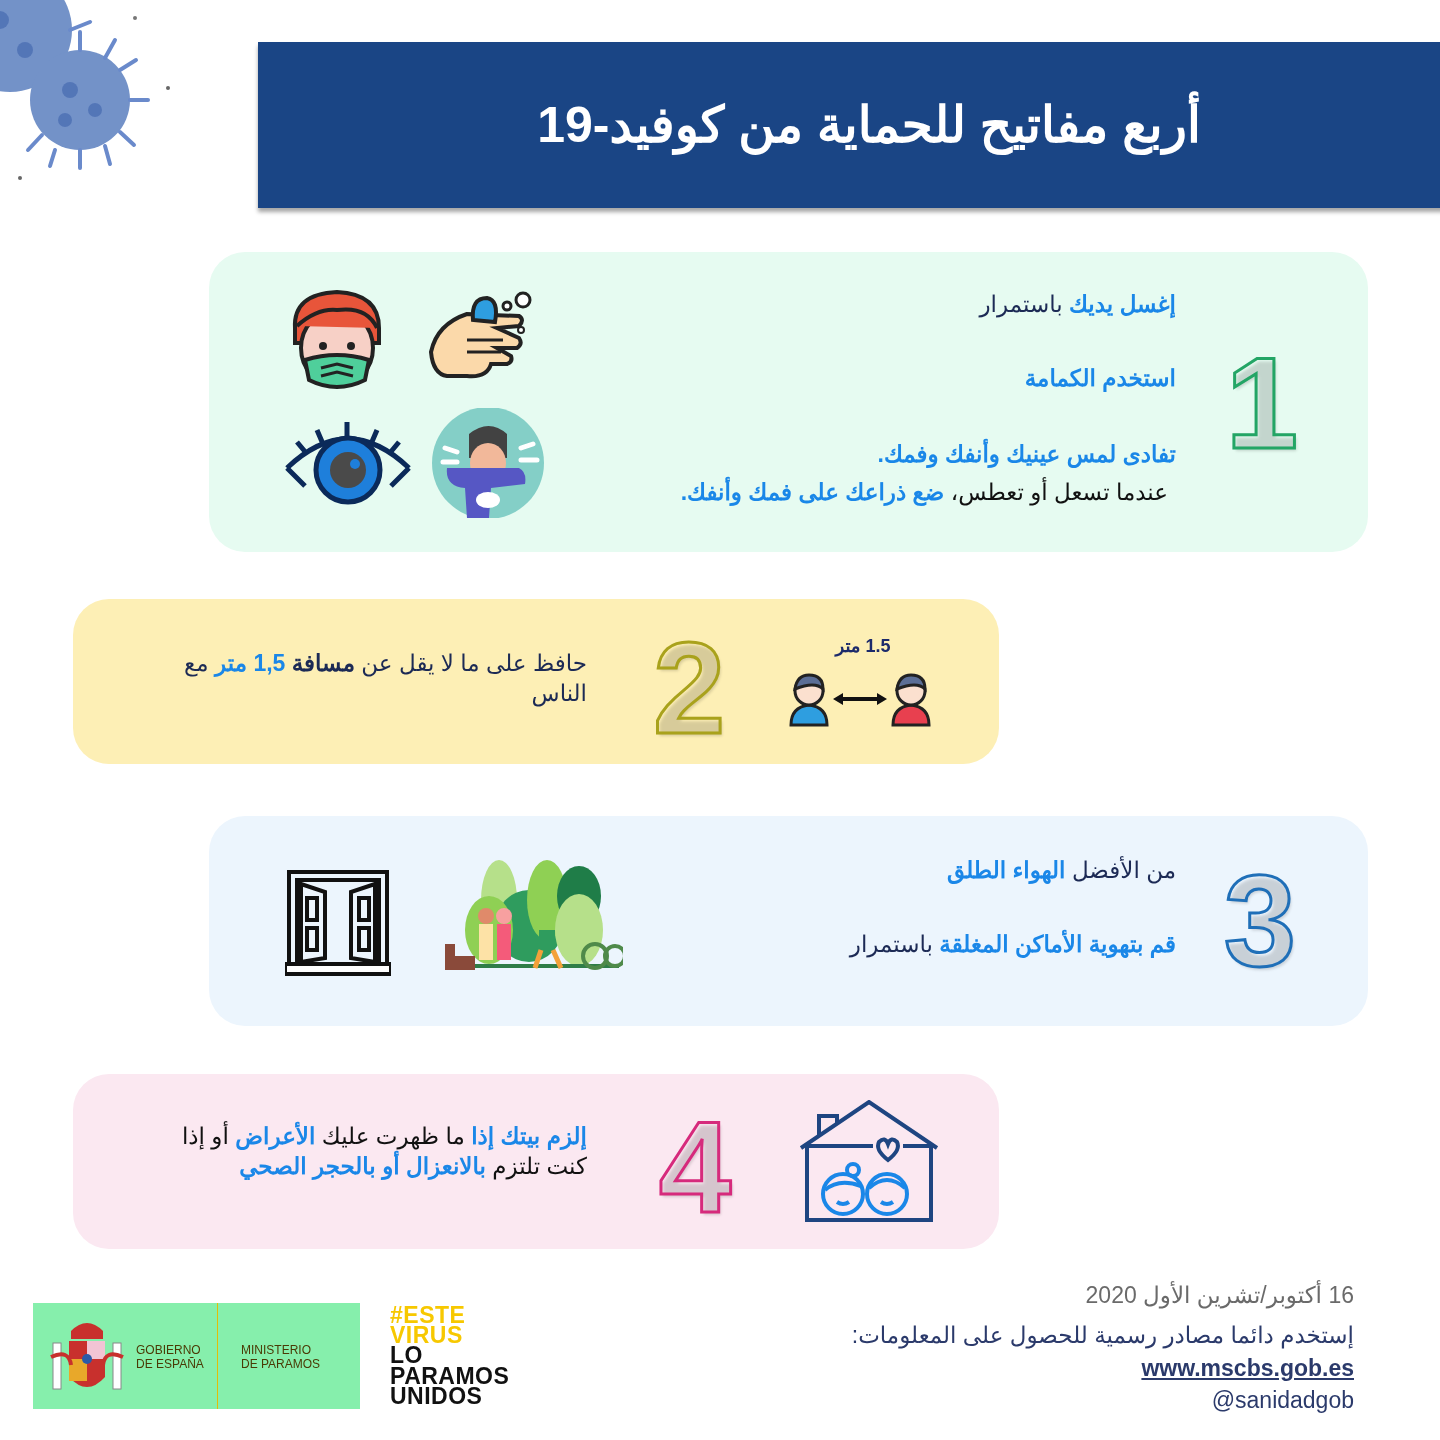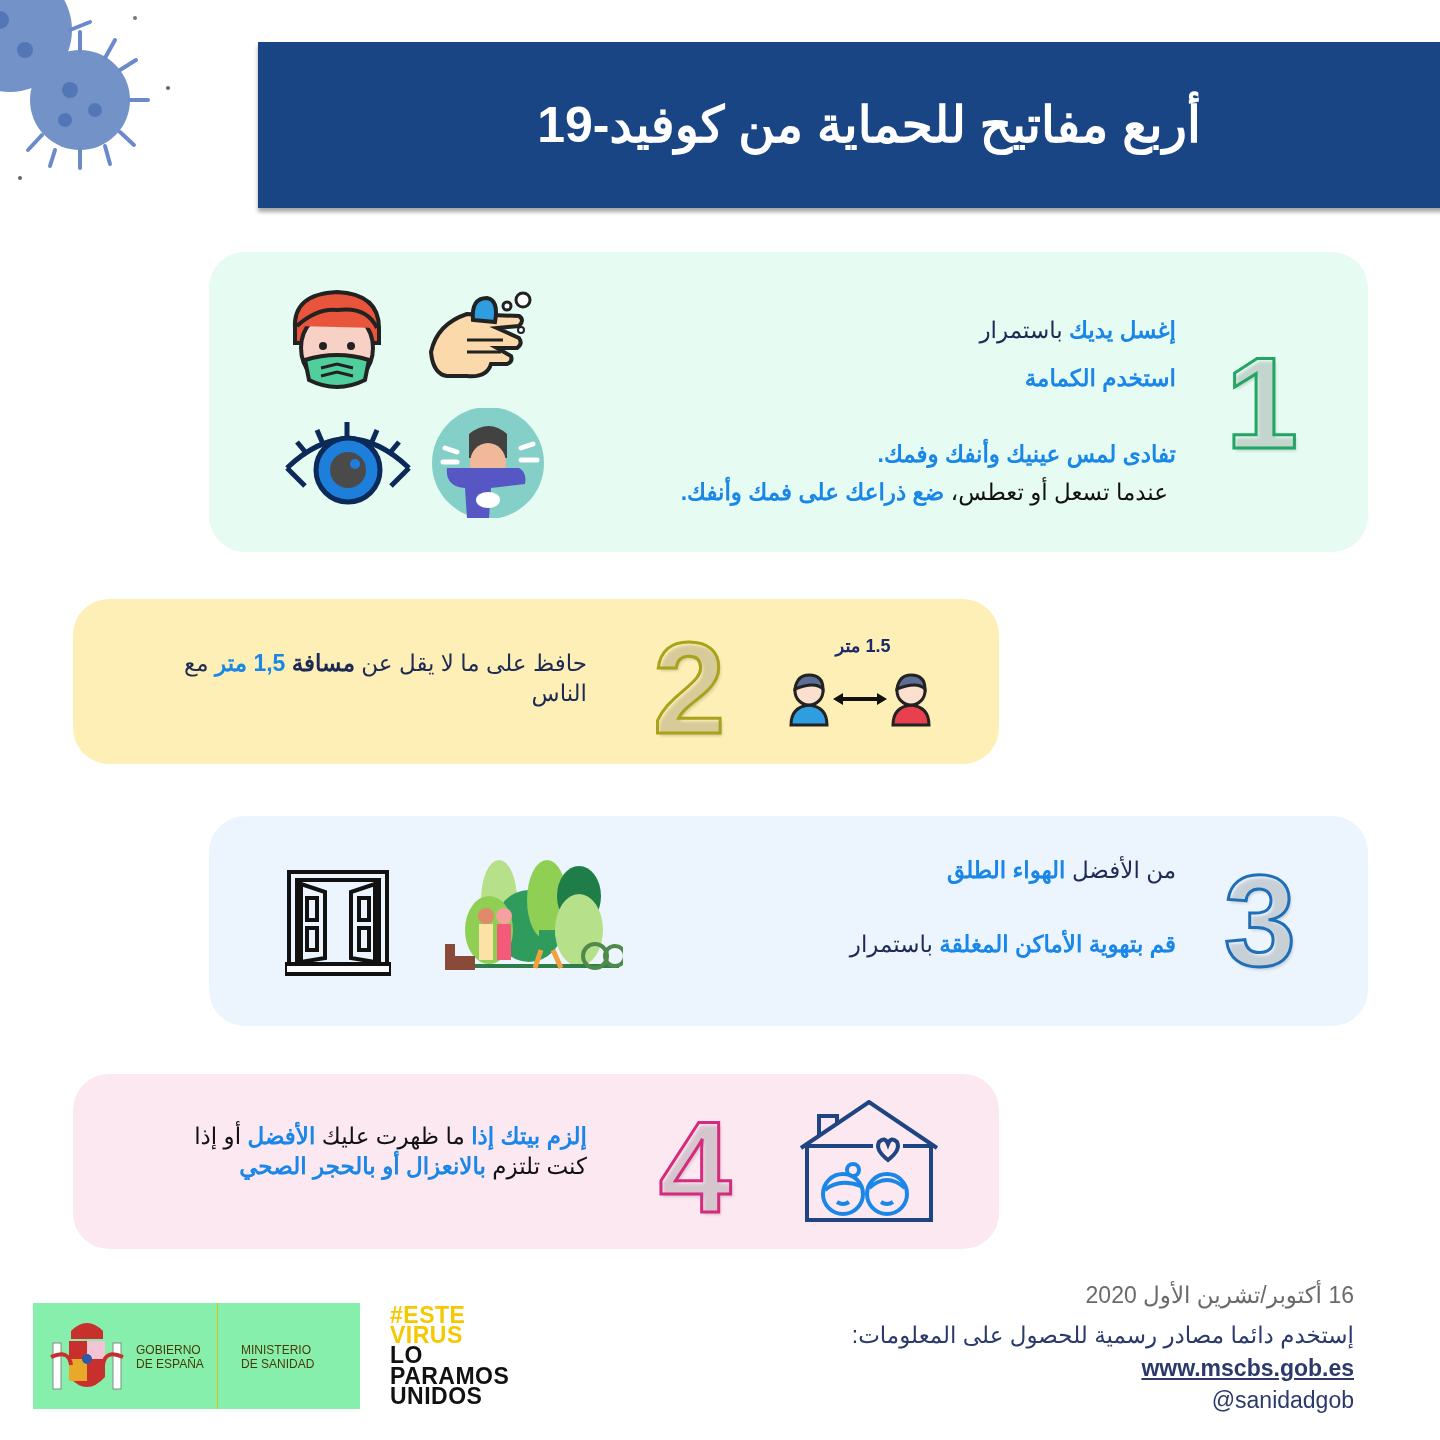--- a/index.html
+++ b/index.html
@@ -109,21 +109,21 @@
     <svg width="118" height="110" viewBox="0 0 118 110">
       <circle cx="59" cy="55" r="56" fill="#84cfc7"></circle>
       <path d="M40 26 Q60 10 78 26 L78 50 L40 50 Z" fill="#424242"></path>
       <ellipse cx="59" cy="55" rx="18" ry="20" fill="#f2b89a"></ellipse>
       <path d="M18 60 L90 60 Q98 64 96 76 L62 80 L60 110 L38 110 L36 80 Q16 78 18 60 Z" fill="#5657c4"></path>
       <ellipse cx="59" cy="92" rx="12" ry="8" fill="#fff"></ellipse>
       <path d="M16 40 L28 44 M14 54 L28 54 M92 40 L104 36 M92 52 L108 52" stroke="#fff" stroke-width="5" stroke-linecap="round"></path>
     </svg>
   </div>
 
-  <div class="abs txt" style="right:192px;top:38px;width:600px;margin-top:26px;">
+  <div class="abs txt" style="right:192px;top:38px;width:600px;">
     <span class="blue">إغسل يديك</span><span class="dark"> باستمرار</span>
   </div>
   <div class="abs txt" style="right:192px;top:112px;width:600px;">
     <span class="blue">استخدم الكمامة</span>
   </div>
   <div class="abs txt" style="right:192px;top:188px;width:620px;">
     <span class="blue">تفادى لمس عينيك وأنفك وفمك.</span>
   </div>
   <div class="abs txt" style="right:200px;top:226px;width:620px;">
     <span class="black">عندما تسعل أو تعطس، </span><span class="blue">ضع ذراعك على فمك وأنفك.</span>
@@ -195,21 +195,21 @@
     <span class="dark">من الأفضل </span><span class="blue">الهواء الطلق</span>
   </div>
   <div class="abs txt" style="right:192px;top:114px;width:600px;">
     <span class="blue">قم بتهوية الأماكن المغلقة</span><span class="dark"> باستمرار</span>
   </div>
   <div class="abs bignum n3" style="right:72px;top:40px;">3</div>
 </div>
 
 <div class="abs card c4">
   <div class="abs txt" style="right:412px;top:48px;width:480px;">
-    <span class="blue">إلزم بيتك إذا</span><span class="black"> ما ظهرت عليك </span><span class="blue">الأفضل</span><span class="black"> أو إذا</span>
+    <span class="blue">إلزم بيتك إذا</span><span class="black"> ما ظهرت عليك </span><span class="blue">الأعراض</span><span class="black"> أو إذا</span>
     <br><span class="black">كنت تلتزم </span><span class="blue">بالانعزال أو بالحجر الصحي</span>
   </div>
   <div class="abs bignum n4" style="left:586px;top:28px;">4</div>
   <div class="abs" style="left:726px;top:26px;">
     <svg width="140" height="124" viewBox="0 0 140 124">
       <g fill="none" stroke="#1e4581" stroke-width="4">
         <path d="M2 48 L70 2 L138 48"></path>
         <path d="M20 36 L20 16 L38 16 L38 24"></path>
         <path d="M8 46 L74 46 M104 46 L132 46"></path>
         <path d="M8 46 L8 120 L132 120 L132 46"></path>
@@ -240,21 +240,21 @@
       <path d="M2 44 Q20 36 22 52 M74 44 Q56 36 54 52" stroke="#c8302d" stroke-width="4" fill="none"></path>
     </svg>
   </div>
   <div class="logo-t" style="left:103px;top:40px;">
     <div>GOBIERNO</div>
     <div>DE ESPAÑA</div>
   </div>
   <div class="logo-div"></div>
   <div class="logo-t" style="left:208px;top:40px;">
     <div>MINISTERIO</div>
-    <div>DE SANIDAD</div>
+    <div>DE PARAMOS</div>
   </div>
 </div>
 
 <div class="abs hashtag">
   <div class="y">#ESTE</div>
   <div class="y">VIRUS</div>
   <div class="k">LO</div>
   <div class="k">PARAMOS</div>
   <div class="k">UNIDOS</div>
 </div>

